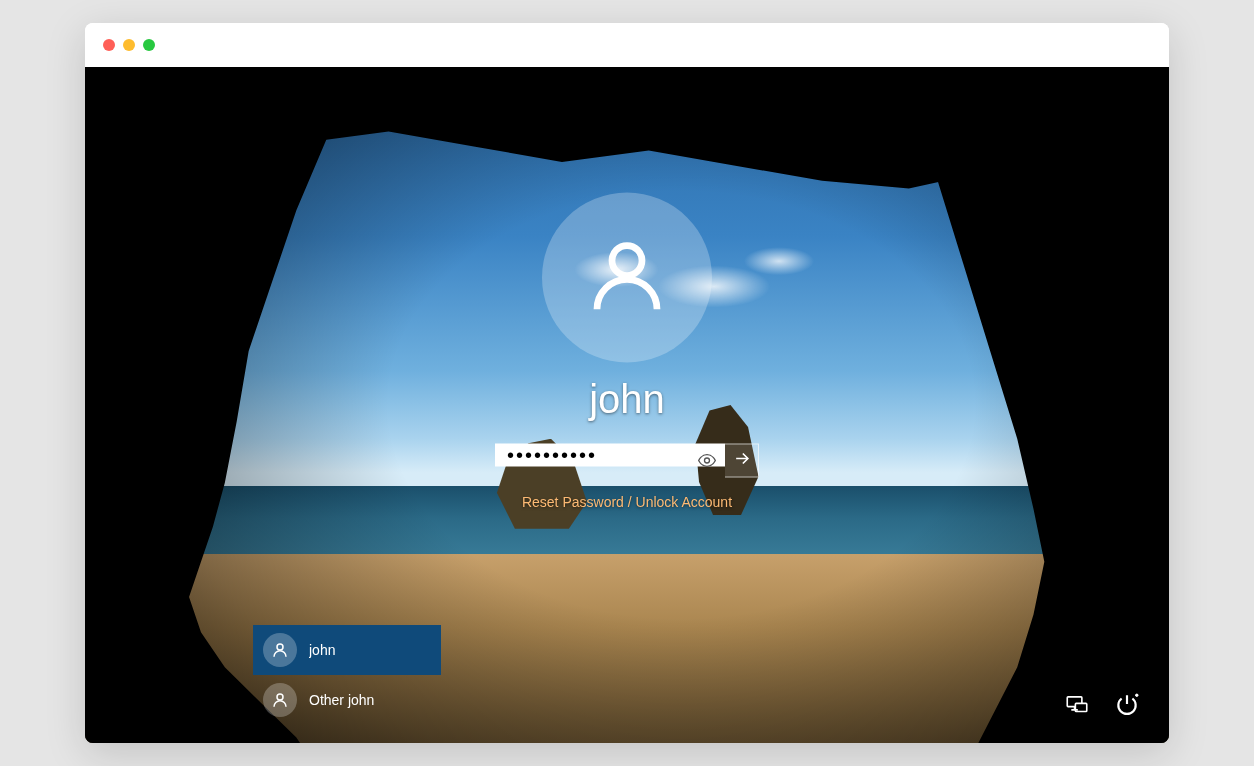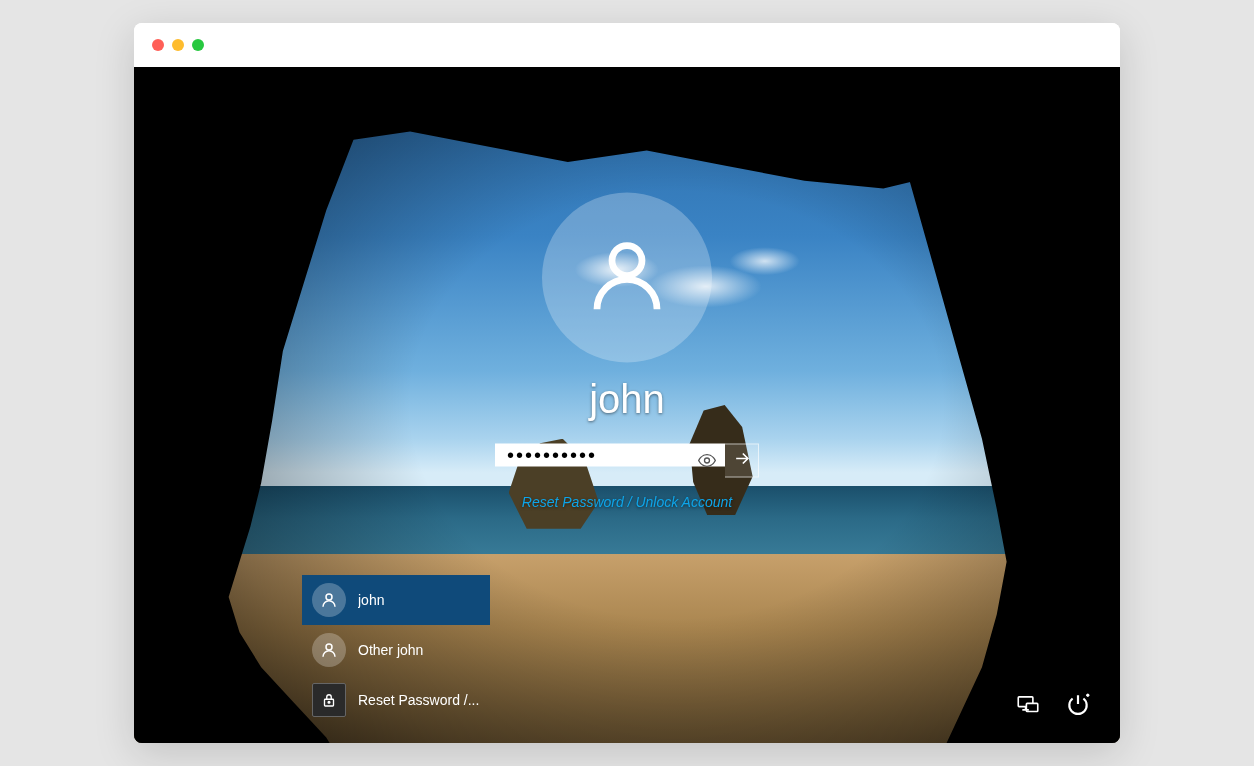--- a/index.html
+++ b/index.html
@@ -5,21 +5,21 @@
   * { box-sizing: border-box; margin: 0; padding: 0; }
   body {
     background: #e5e5e5;
     font-family: "Segoe UI", -apple-system, BlinkMacSystemFont, sans-serif;
     display: flex;
     align-items: center;
     justify-content: center;
     min-height: 766px;
   }
   .window {
-    width: 986px;
+    width: 1084px;
     height: 720px;
     background: #fff;
     border-radius: 8px;
     box-shadow: 0 10px 40px rgba(0,0,0,0.15);
     overflow: hidden;
     display: flex;
     flex-direction: column;
   }
   .titlebar {
     height: 44px;
@@ -165,23 +165,22 @@
     border: 1px solid rgba(255,255,255,0.6);
     border-left: none;
     background: rgba(255,255,255,0.12);
     display: flex; align-items: center; justify-content: center;
     cursor: pointer;
   }
   .submit svg { width: 20px; height: 20px; color: #fff; }
   .reset-link {
     margin-top: 16px;
     font-size: 14px;
-    color: #0ea5e9;
-    cursor: pointer;
-    font-style: italic;
+    color: #fdba74;
+    cursor: pointer;
   }
 
   
   .userlist {
     position: absolute;
     left: 168px;
     bottom: 18px;
     width: 188px;
     color: #fff;
   }
@@ -299,30 +298,20 @@
       </div>
       <div class="user-item">
         <div class="user-avatar">
           <svg viewBox="0 0 24 24" fill="none" stroke="#fff" stroke-width="2">
             <circle cx="12" cy="8" r="4"></circle>
               <path d="M4 21c0-4.4 3.6-8 8-8s8 3.6 8 8"></path>
           </svg>
         </div>
         <div class="user-label">Other john</div>
       </div>
-      <div class="user-item">
-        <div class="user-avatar boxed">
-          <svg viewBox="0 0 24 24" fill="none" stroke="#fff" stroke-width="1.8">
-            <rect x="6" y="11" width="12" height="9" rx="1"></rect>
-            <path d="M9 11V8a3 3 0 0 1 6 0v3"></path>
-            <circle cx="12" cy="15" r="1.2" fill="#fff"></circle>
-          </svg>
-        </div>
-        <div class="user-label">Reset Password /...</div>
-      </div>
     </div>
 
     <div class="corner">
       <div class="ic">
         <span>
           <svg viewBox="0 0 32 32" fill="none" stroke="#fff" stroke-width="2">
             <rect x="4" y="6" width="18" height="12" rx="1"></rect>
             <rect x="14" y="14" width="14" height="10" rx="1" fill="#000" stroke="#fff"></rect>
             <path d="M13 18v4"></path>
               <path d="M9 22h8"></path>

